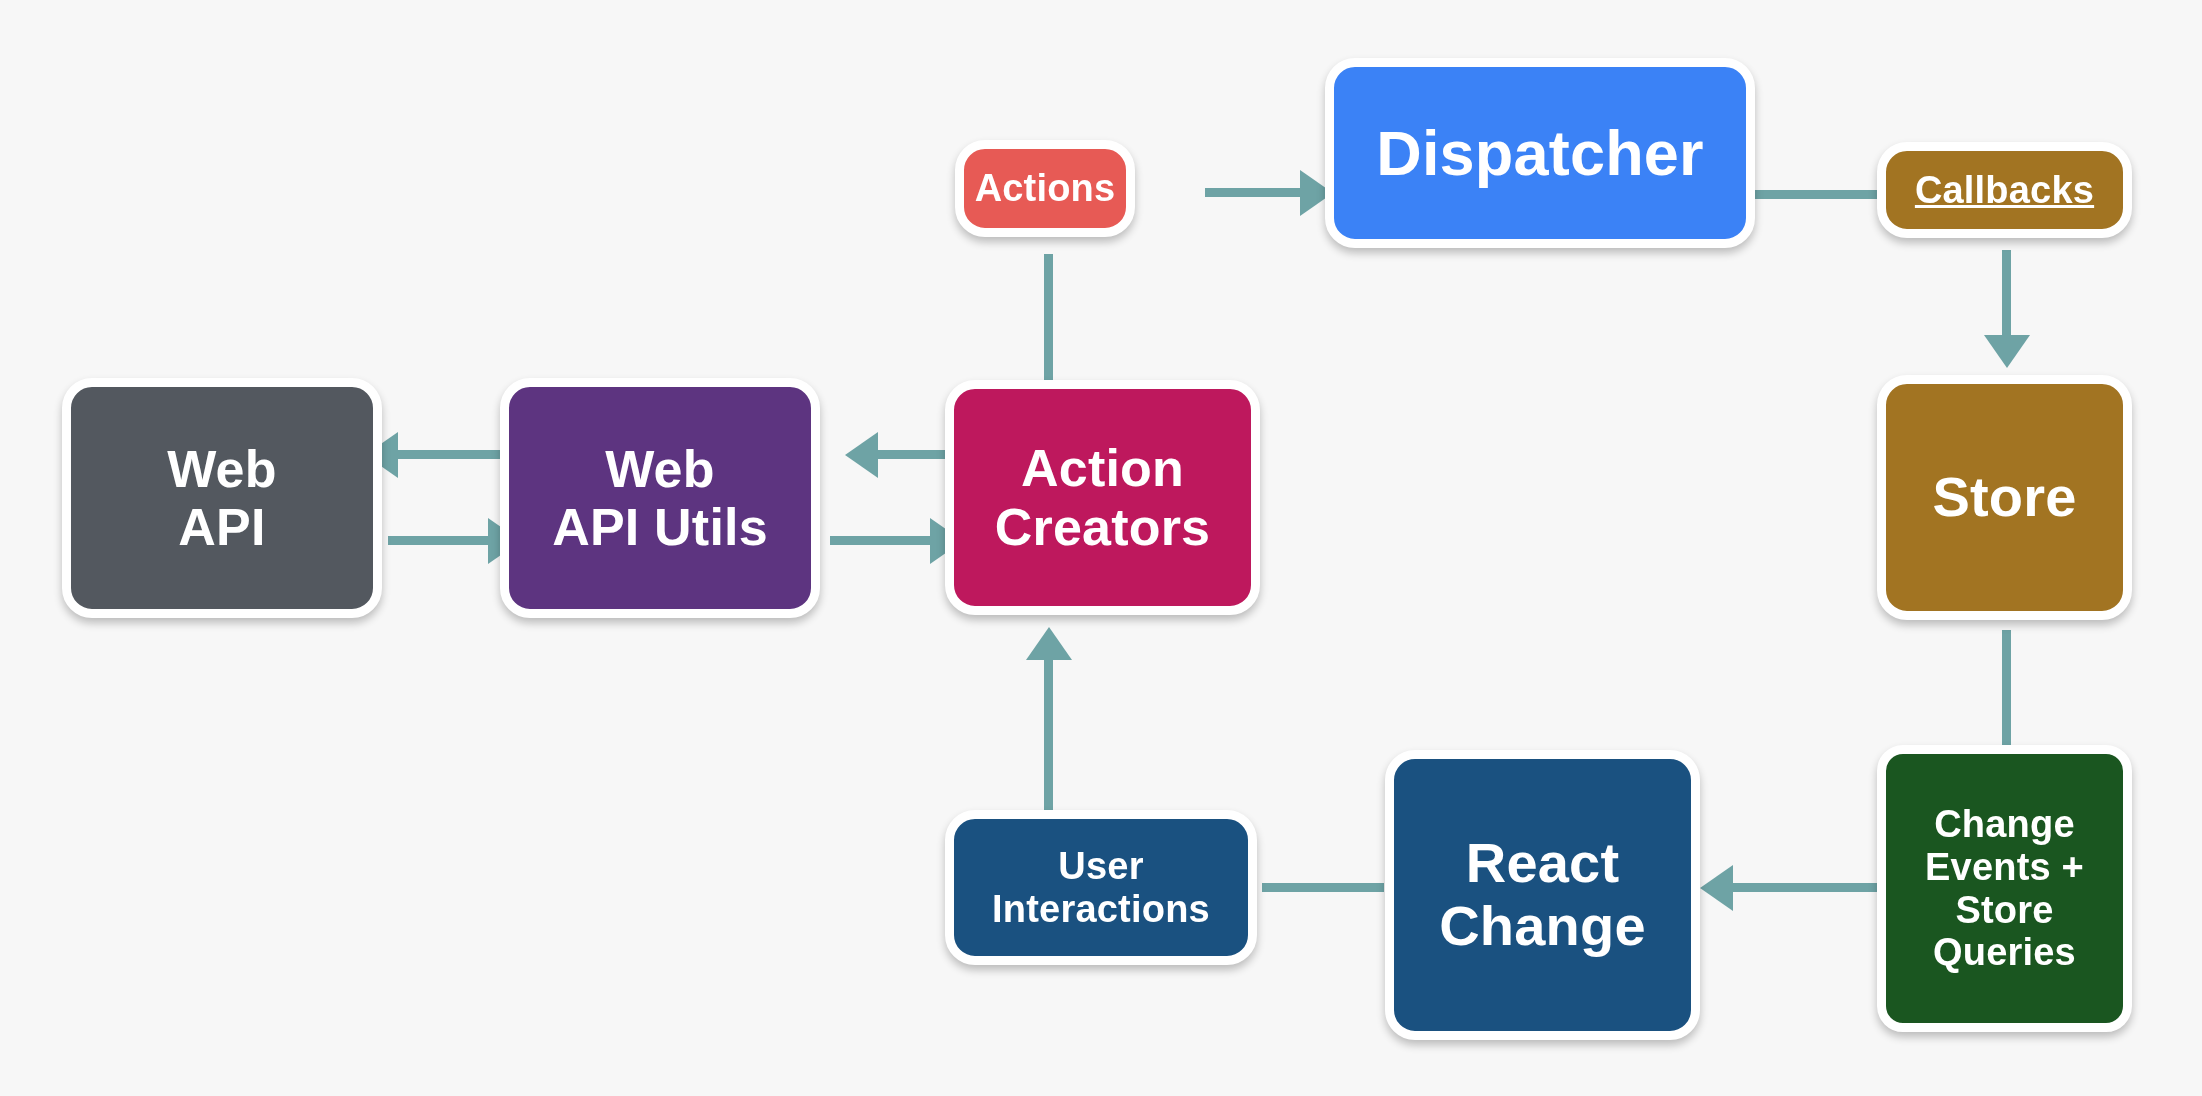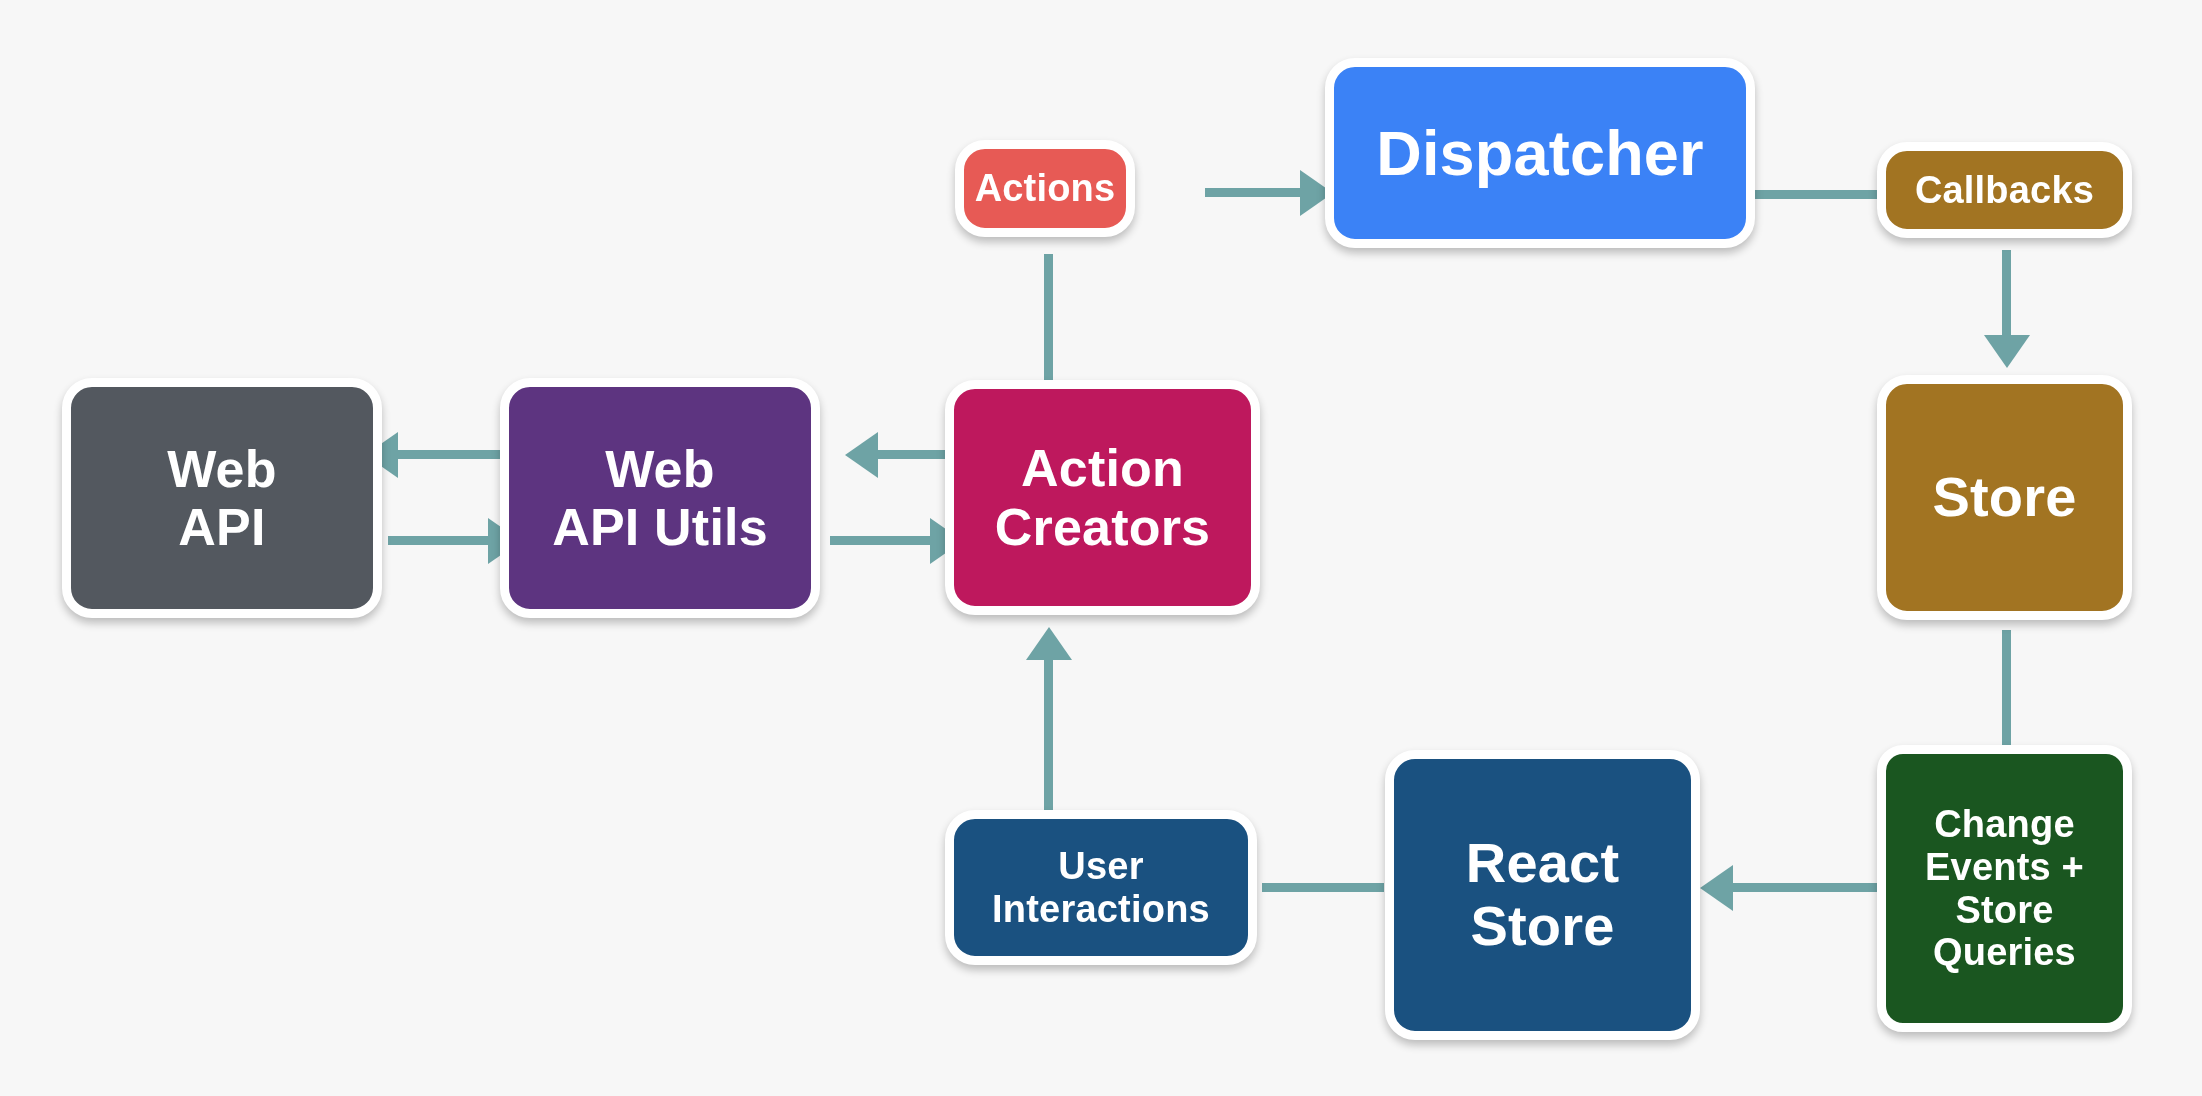--- a/index.html
+++ b/index.html
@@ -107,38 +107,38 @@
   <div class="head right" style="left: 488px; top: 518px; border-left-color: rgb(110, 163, 165);"></div>
 
   <div class="node small" style="left: 955px; top: 140px; width: 180px; height: 97px; font-size: 38px; background-color: rgb(231, 90, 85);">
     <span>Actions</span>
   </div>
 
   <div class="node" style="left: 1325px; top: 58px; width: 430px; height: 190px; font-size: 63px; border-radius: 30px; background-color: #3b82f6;">
     <span>Dispatcher</span>
   </div>
 
-  <div class="node small" style="left: 1877px; top: 142px; width: 255px; height: 96px; font-size: 38px; background-color: rgb(162, 116, 34);">
+  <div class="node small" style="left: 1877px; top: 142px; width: 255px; height: 96px; font-size: 38px; background-color: rgb(162, 116, 34); text-decoration: underline;">
     <span>Callbacks</span>
   </div>
 
   <div class="node" style="left: 1877px; top: 375px; width: 255px; height: 245px; font-size: 56px; border-radius: 30px; background-color: rgb(162, 116, 34);">
     <span>Store</span>
   </div>
 
   <div class="node small" style="left: 1877px; top: 745px; width: 255px; height: 287px; font-size: 38px; border-radius: 26px; background-color: rgb(26, 86, 32); align-items: center;">
     <span>Change
 Events +
 Store
 Queries</span>
   </div>
 
   <div class="node" style="left: 1385px; top: 750px; width: 315px; height: 290px; font-size: 56px; border-radius: 30px; background-color: rgb(26, 81, 128);">
     <span>React
-Store</span>
+Change</span>
   </div>
 
   <div class="node small" style="left: 945px; top: 810px; width: 312px; height: 155px; font-size: 38px; background-color: rgb(26, 81, 128);">
     <span>User
 Interactions</span>
   </div>
 
   <div class="node" style="left: 945px; top: 380px; width: 315px; height: 235px; font-size: 52px; border-radius: 30px; background-color: #be185d;">
     <span>Action
 Creators</span>

